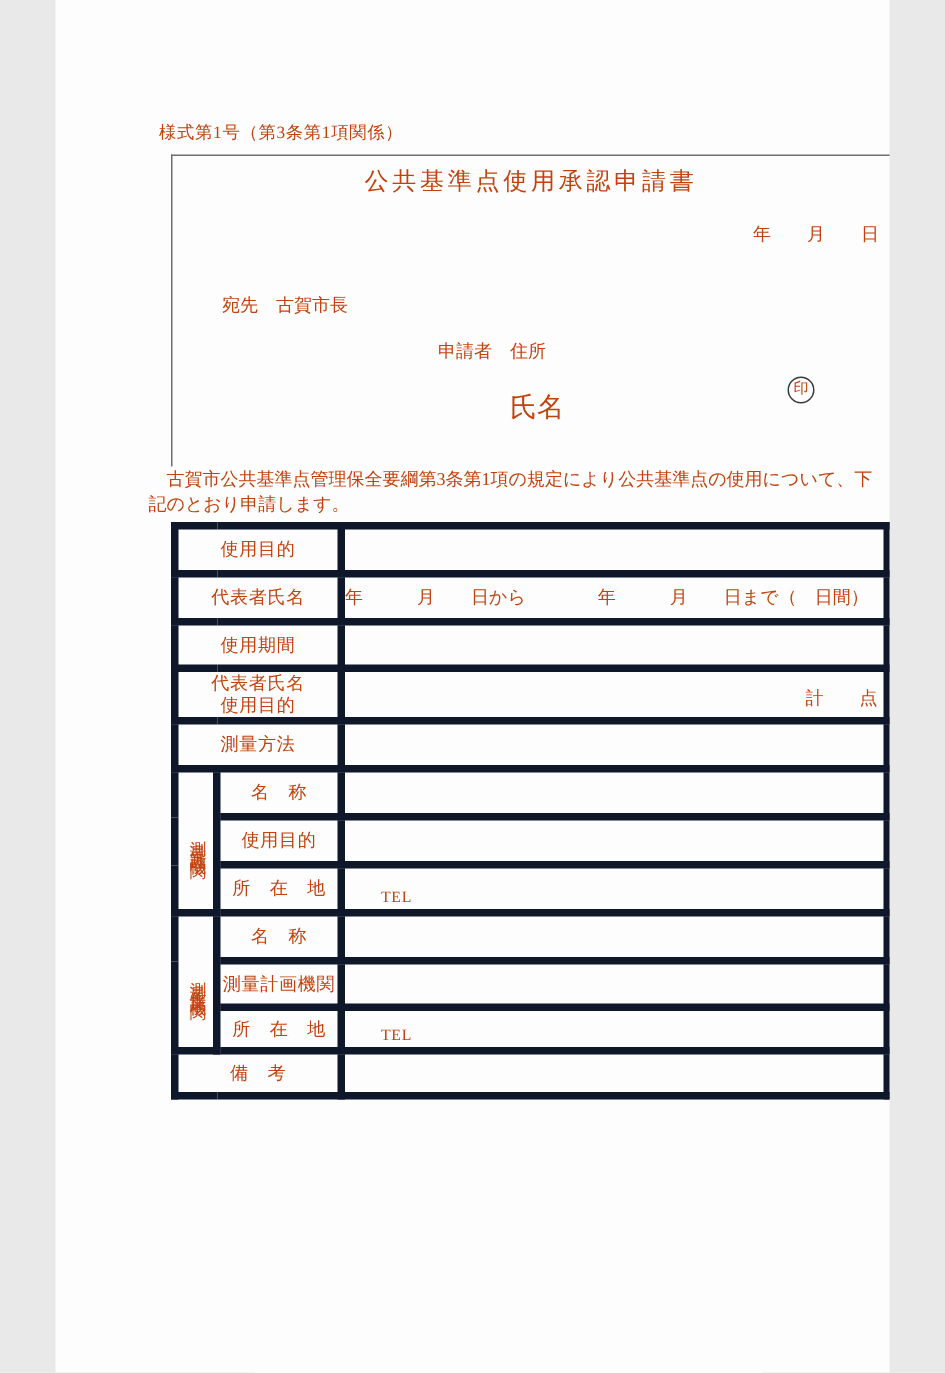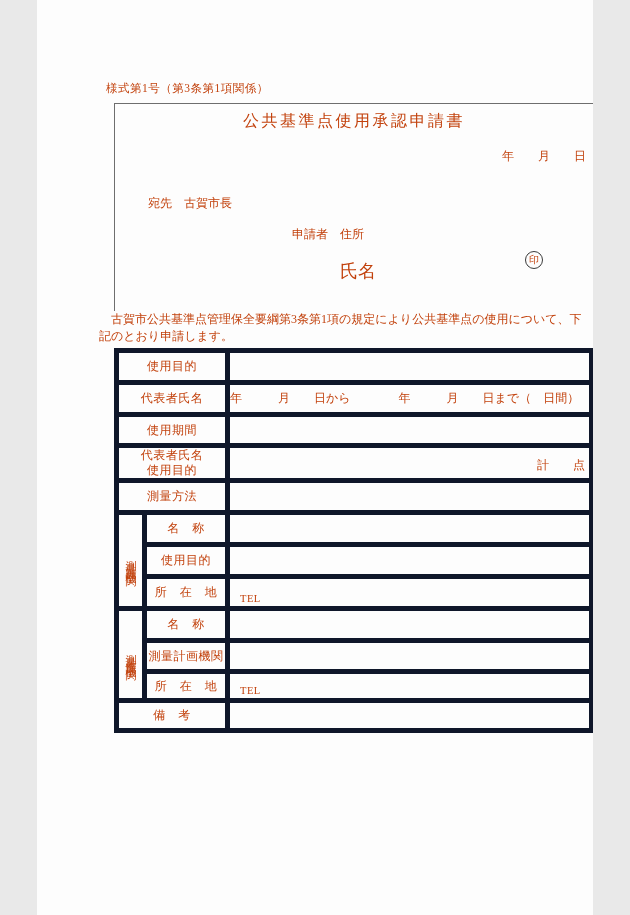--- a/index.html
+++ b/index.html
@@ -42,21 +42,21 @@
     text-align:center; vertical-align:middle;
     font-size:11px;
   }
   .vert-inner {
     writing-mode:vertical-rl; text-orientation:upright;
     margin:0 auto; letter-spacing:3px; line-height:1;
   }
   .two-line { line-height:15px; }
   .period-val { padding-left:46px; white-space:pre; }
   .total { position:absolute; right:4px; bottom:4px; white-space:pre; }
-  .tel { position:absolute; left:10px; bottom:2px; font-size:10.5px; letter-spacing:0.5px; }
+  .tel { position:absolute; left:24px; bottom:2px; font-size:10.5px; letter-spacing:0.5px; }
 </style>
 </head>
 <body>
 
 <div class="page">
 
   <div class="abs form-number">様式第1号（第3条第1項関係）</div>
 
   <div class="line" style="left:77px; top:103px; width:480px; height:1px;"></div>
   <div class="line" style="left:77px; top:103px; width:1px; height:208px;"></div>

